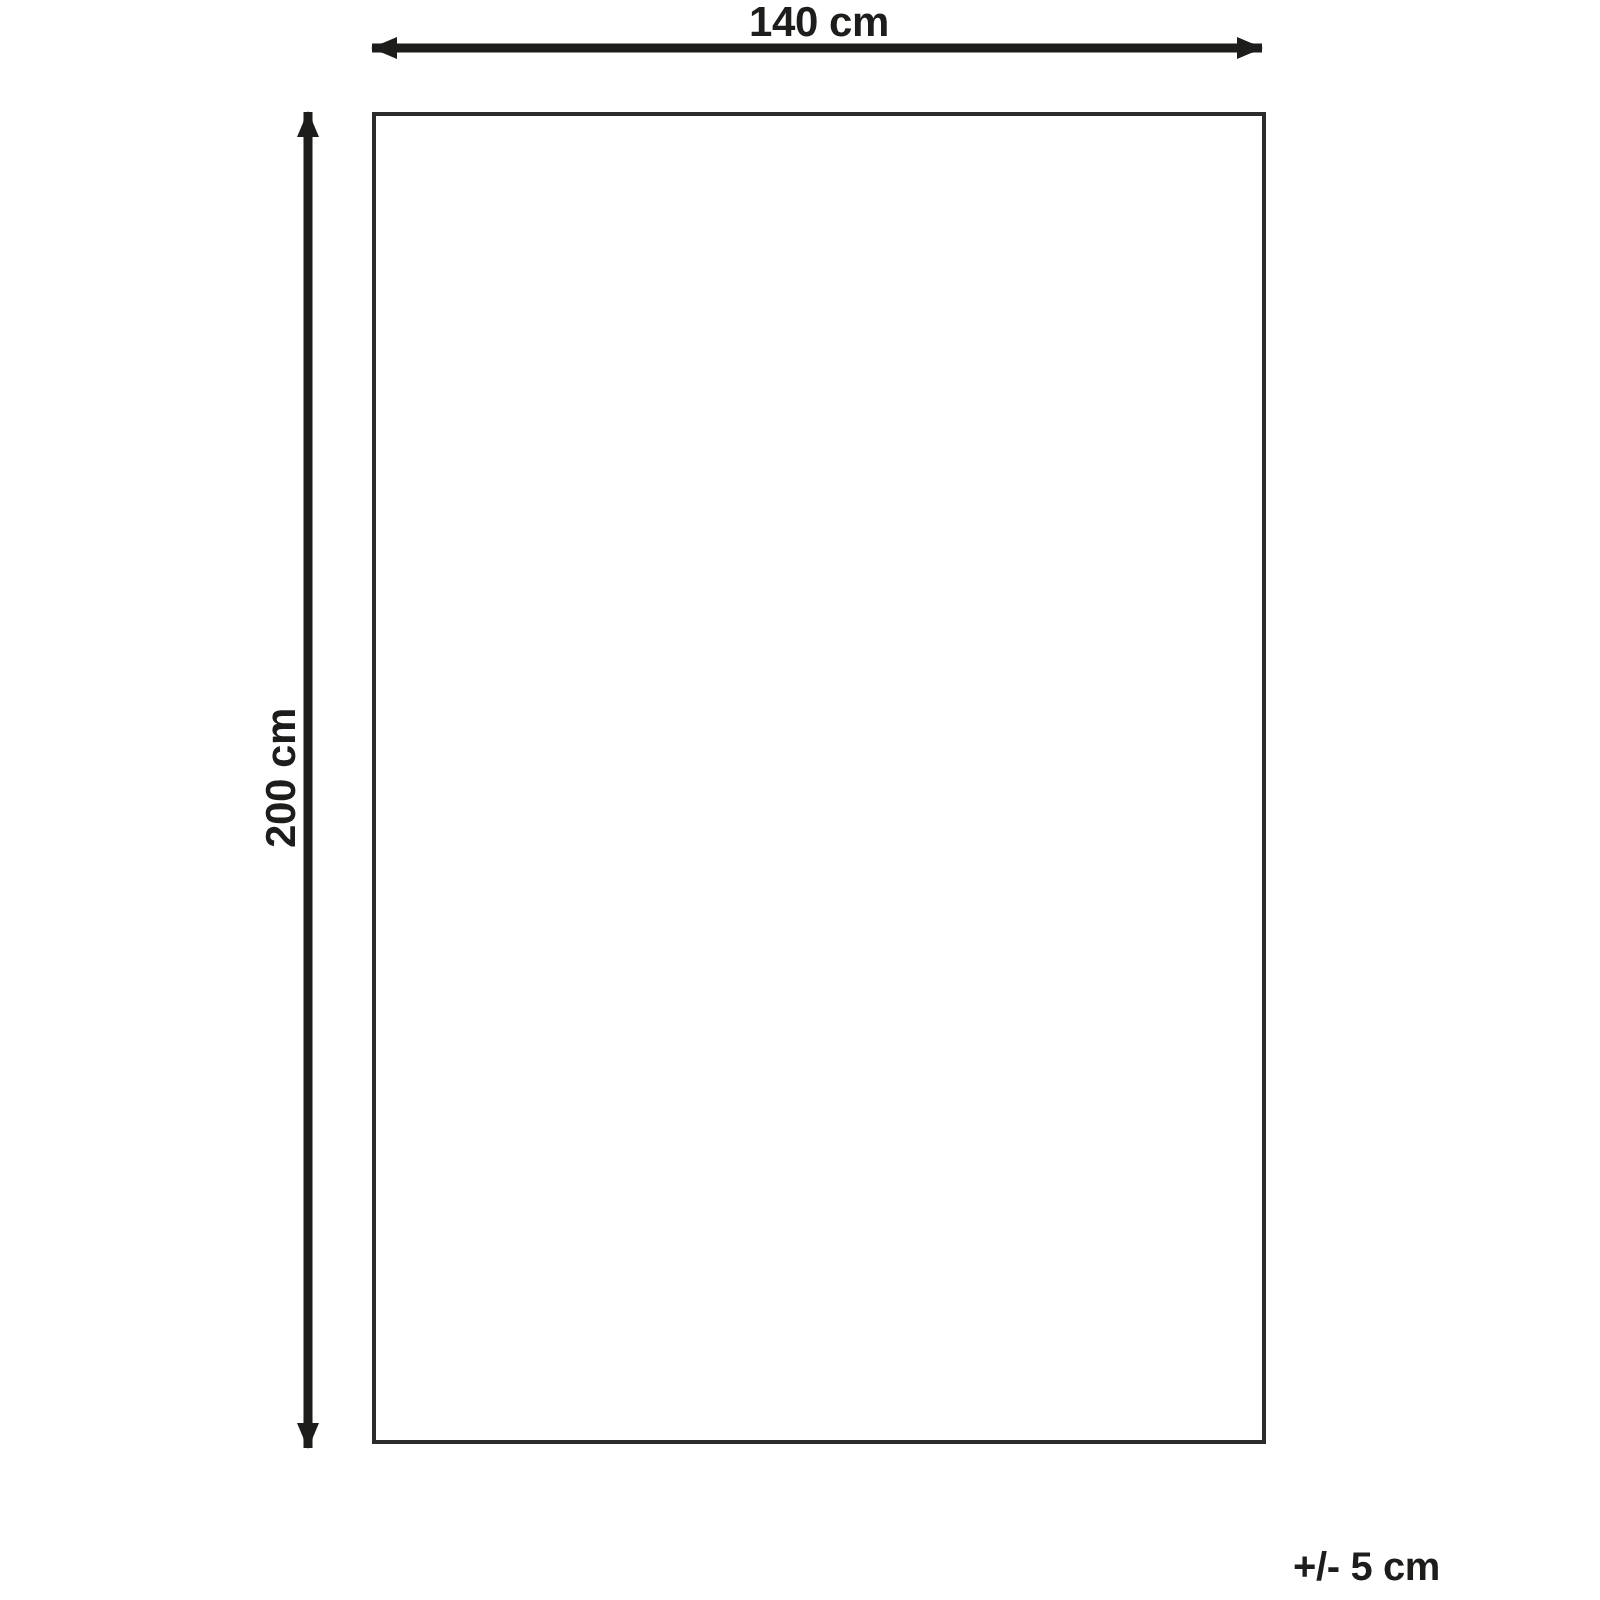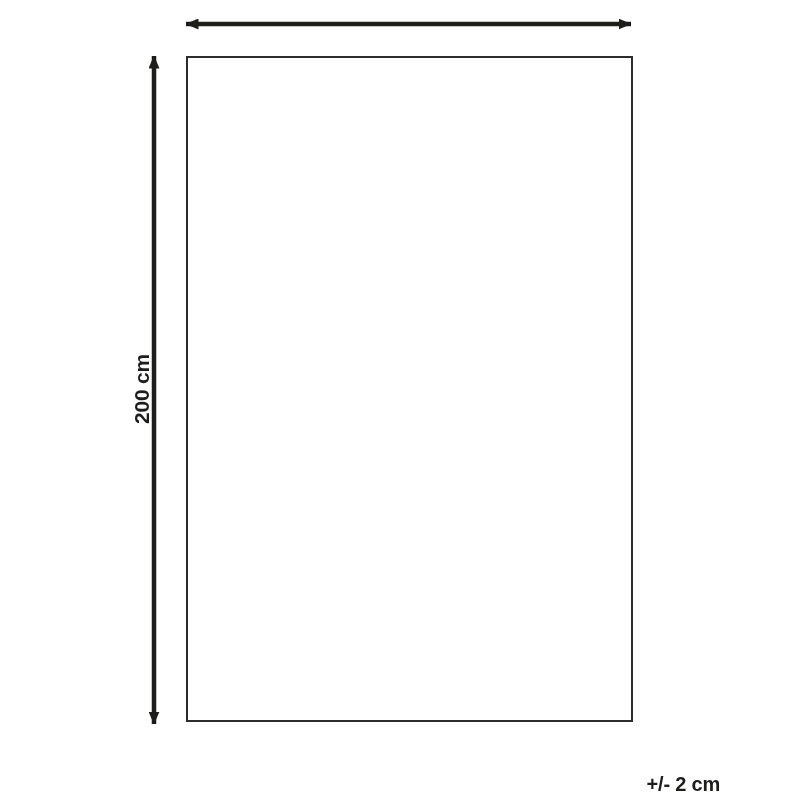--- a/index.html
+++ b/index.html
@@ -59,18 +59,19 @@
       </marker>
     </defs>
 
     <rect x="187" y="57" width="445" height="664" fill="none" stroke="#2c2c2c" stroke-width="2"></rect>
 
     <line x1="186" y1="24" x2="631" y2="24" stroke="#1d1d1b" stroke-width="4.5" marker-start="url(#arrowhead)" marker-end="url(#arrowhead)"></line>
 
     <line x1="154" y1="56" x2="154" y2="724" stroke="#1d1d1b" stroke-width="4.5" marker-start="url(#arrowhead)" marker-end="url(#arrowhead)"></line>
   </svg>
 
+  <div class="dim-label width-label">140 cm</div>
 
   <div class="dim-label height-label">200 cm</div>
 
-  <div class="dim-label tolerance-label">+/- 2 cm</div>
+  <div class="dim-label tolerance-label">+/- 5 cm</div>
 
 </div>
 
 </body></html>

